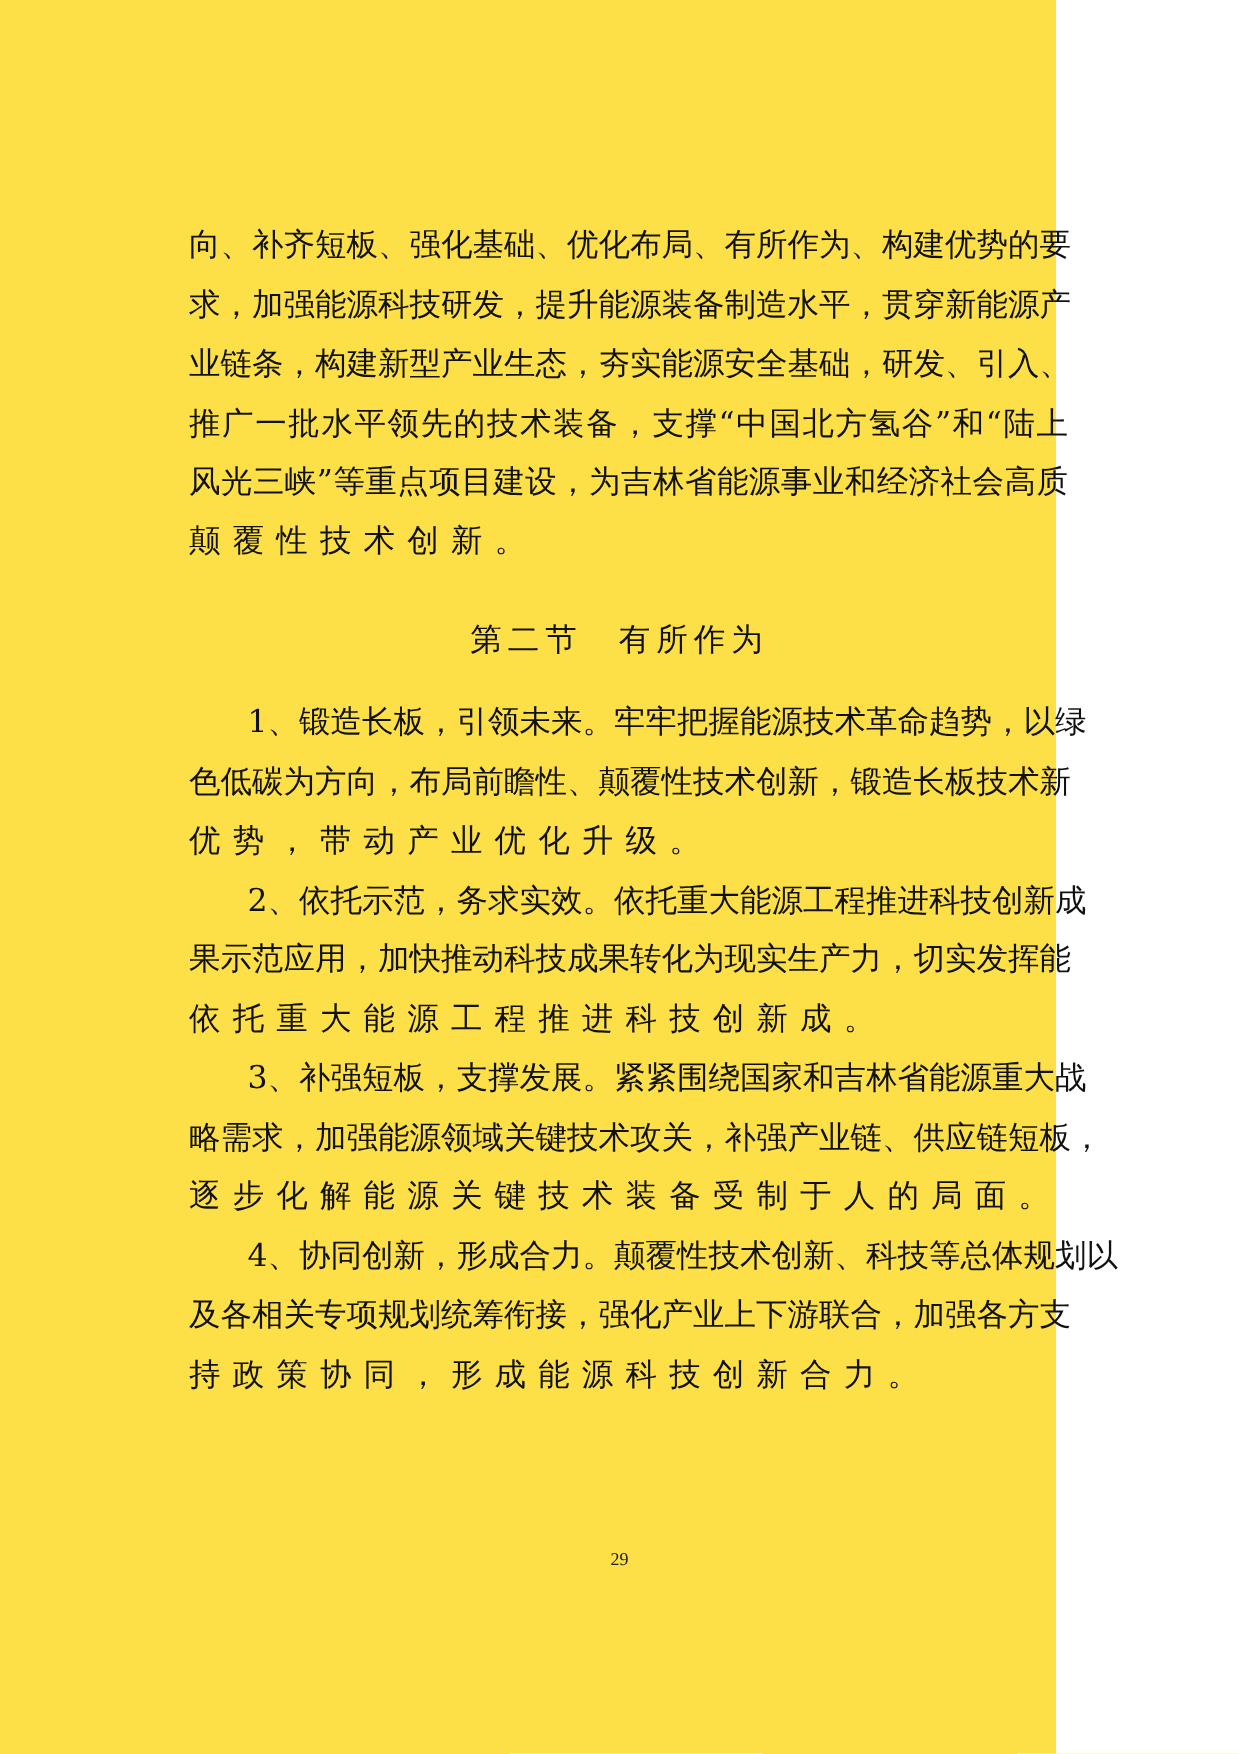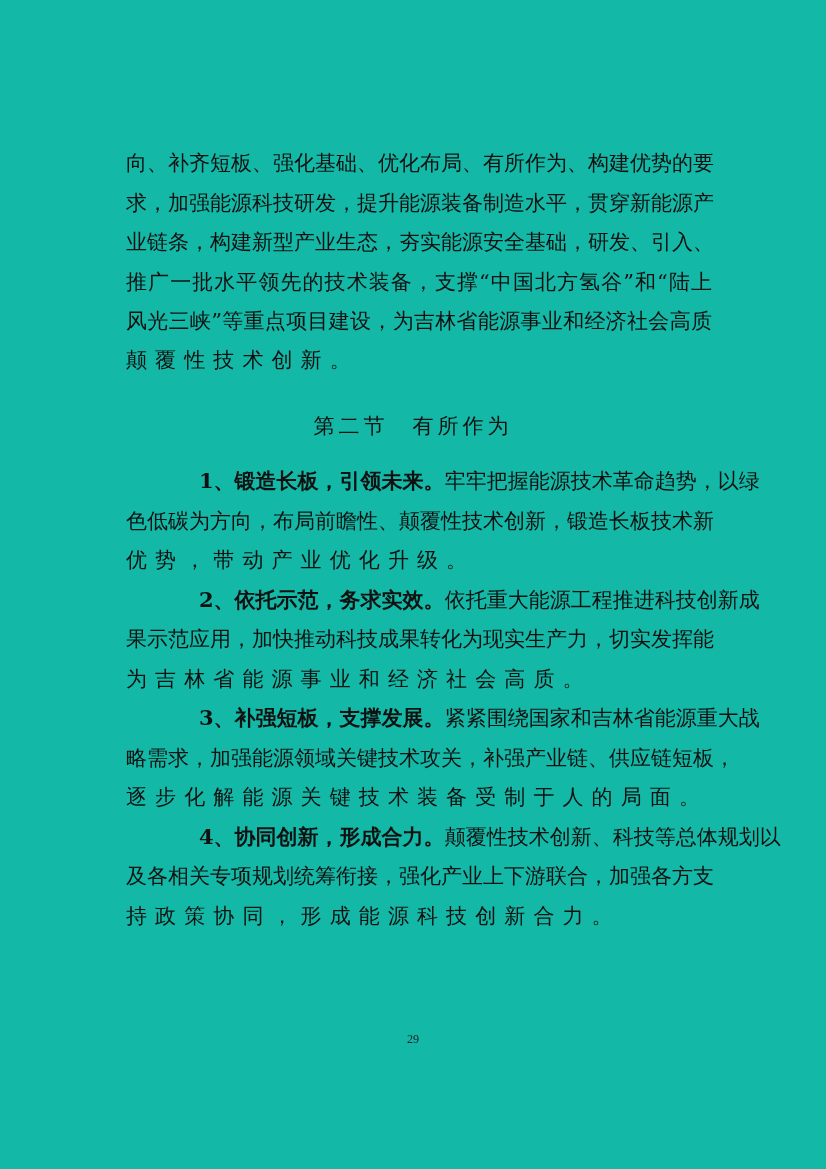--- a/index.html
+++ b/index.html
@@ -1,26 +1,26 @@
 <!DOCTYPE html>
 <html><head>
 <meta charset="utf-8">
 <style>
   html, body { margin:0; padding:0; background:#ffffff; }
   body { width:826px; height:1169px; position:relative; overflow:hidden;
          font-family: "DejaVu Serif", "Liberation Serif", serif; color:#111; }
-  .page { position:absolute; left:0; top:0; width:826px; height:1169px; background:#14b8a6; }
+  .page { position:absolute; left:0; top:0; width:704px; height:1169px; background:#fde047; }
   .line { position:absolute; left:126px; width:586px; height:30px; font-size:21px; line-height:30px;
           white-space:nowrap; text-align:justify; text-align-last:justify; }
   .line.last { text-align:left; text-align-last:left; letter-spacing:8.1px; }
   .line.indent { left:165px; width:547px; }
   .heading { position:absolute; left:0; width:826px; top:411px; text-align:center; font-size:21px; line-height:30px; letter-spacing:4px; }
   .heading .gap { display:inline-block; width:24px; }
   .pagenum { position:absolute; left:0; width:826px; top:1032px; text-align:center; font-size:12px; font-family:"Liberation Serif", serif; color:#222; }
-  .bold-lead { font-weight:bold;margin-left:34px; }
+  .bold-lead { font-weight:normal; }
 </style>
 </head>
 <body>
 
 <div class="page">
 
   <div class="line" style="top:148px">向、补齐短板、强化基础、优化布局、有所作为、构建优势的要</div>
   <div class="line" style="top:188px">求，加强能源科技研发，提升能源装备制造水平，贯穿新能源产</div>
   <div class="line" style="top:227px">业链条，构建新型产业生态，夯实能源安全基础，研发、引入、</div>
   <div class="line" style="top:267px">推广一批水平领先的技术装备，支撑“中国北方氢谷”和“陆上</div>
@@ -34,21 +34,21 @@
   <div class="line indent" style="top:466px">
     <span class="bold-lead">1、锻造长板，引领未来。</span><span>牢牢把握能源技术革命趋势，以绿</span>
   </div>
   <div class="line" style="top:506px">色低碳为方向，布局前瞻性、颠覆性技术创新，锻造长板技术新</div>
   <div class="line last" style="top:545px">优势，带动产业优化升级。</div>
 
   <div class="line indent" style="top:585px">
     <span class="bold-lead">2、依托示范，务求实效。</span><span>依托重大能源工程推进科技创新成</span>
   </div>
   <div class="line" style="top:624px">果示范应用，加快推动科技成果转化为现实生产力，切实发挥能</div>
-  <div class="line last" style="top:664px">为吉林省能源事业和经济社会高质。</div>
+  <div class="line last" style="top:664px">依托重大能源工程推进科技创新成。</div>
 
   <div class="line indent" style="top:703px">
     <span class="bold-lead">3、补强短板，支撑发展。</span><span>紧紧围绕国家和吉林省能源重大战</span>
   </div>
   <div class="line" style="top:743px">略需求，加强能源领域关键技术攻关，补强产业链、供应链短板，</div>
   <div class="line last" style="top:782px">逐步化解能源关键技术装备受制于人的局面。</div>
 
   <div class="line indent" style="top:822px">
     <span class="bold-lead">4、协同创新，形成合力。</span><span>颠覆性技术创新、科技等总体规划以</span>
   </div>

